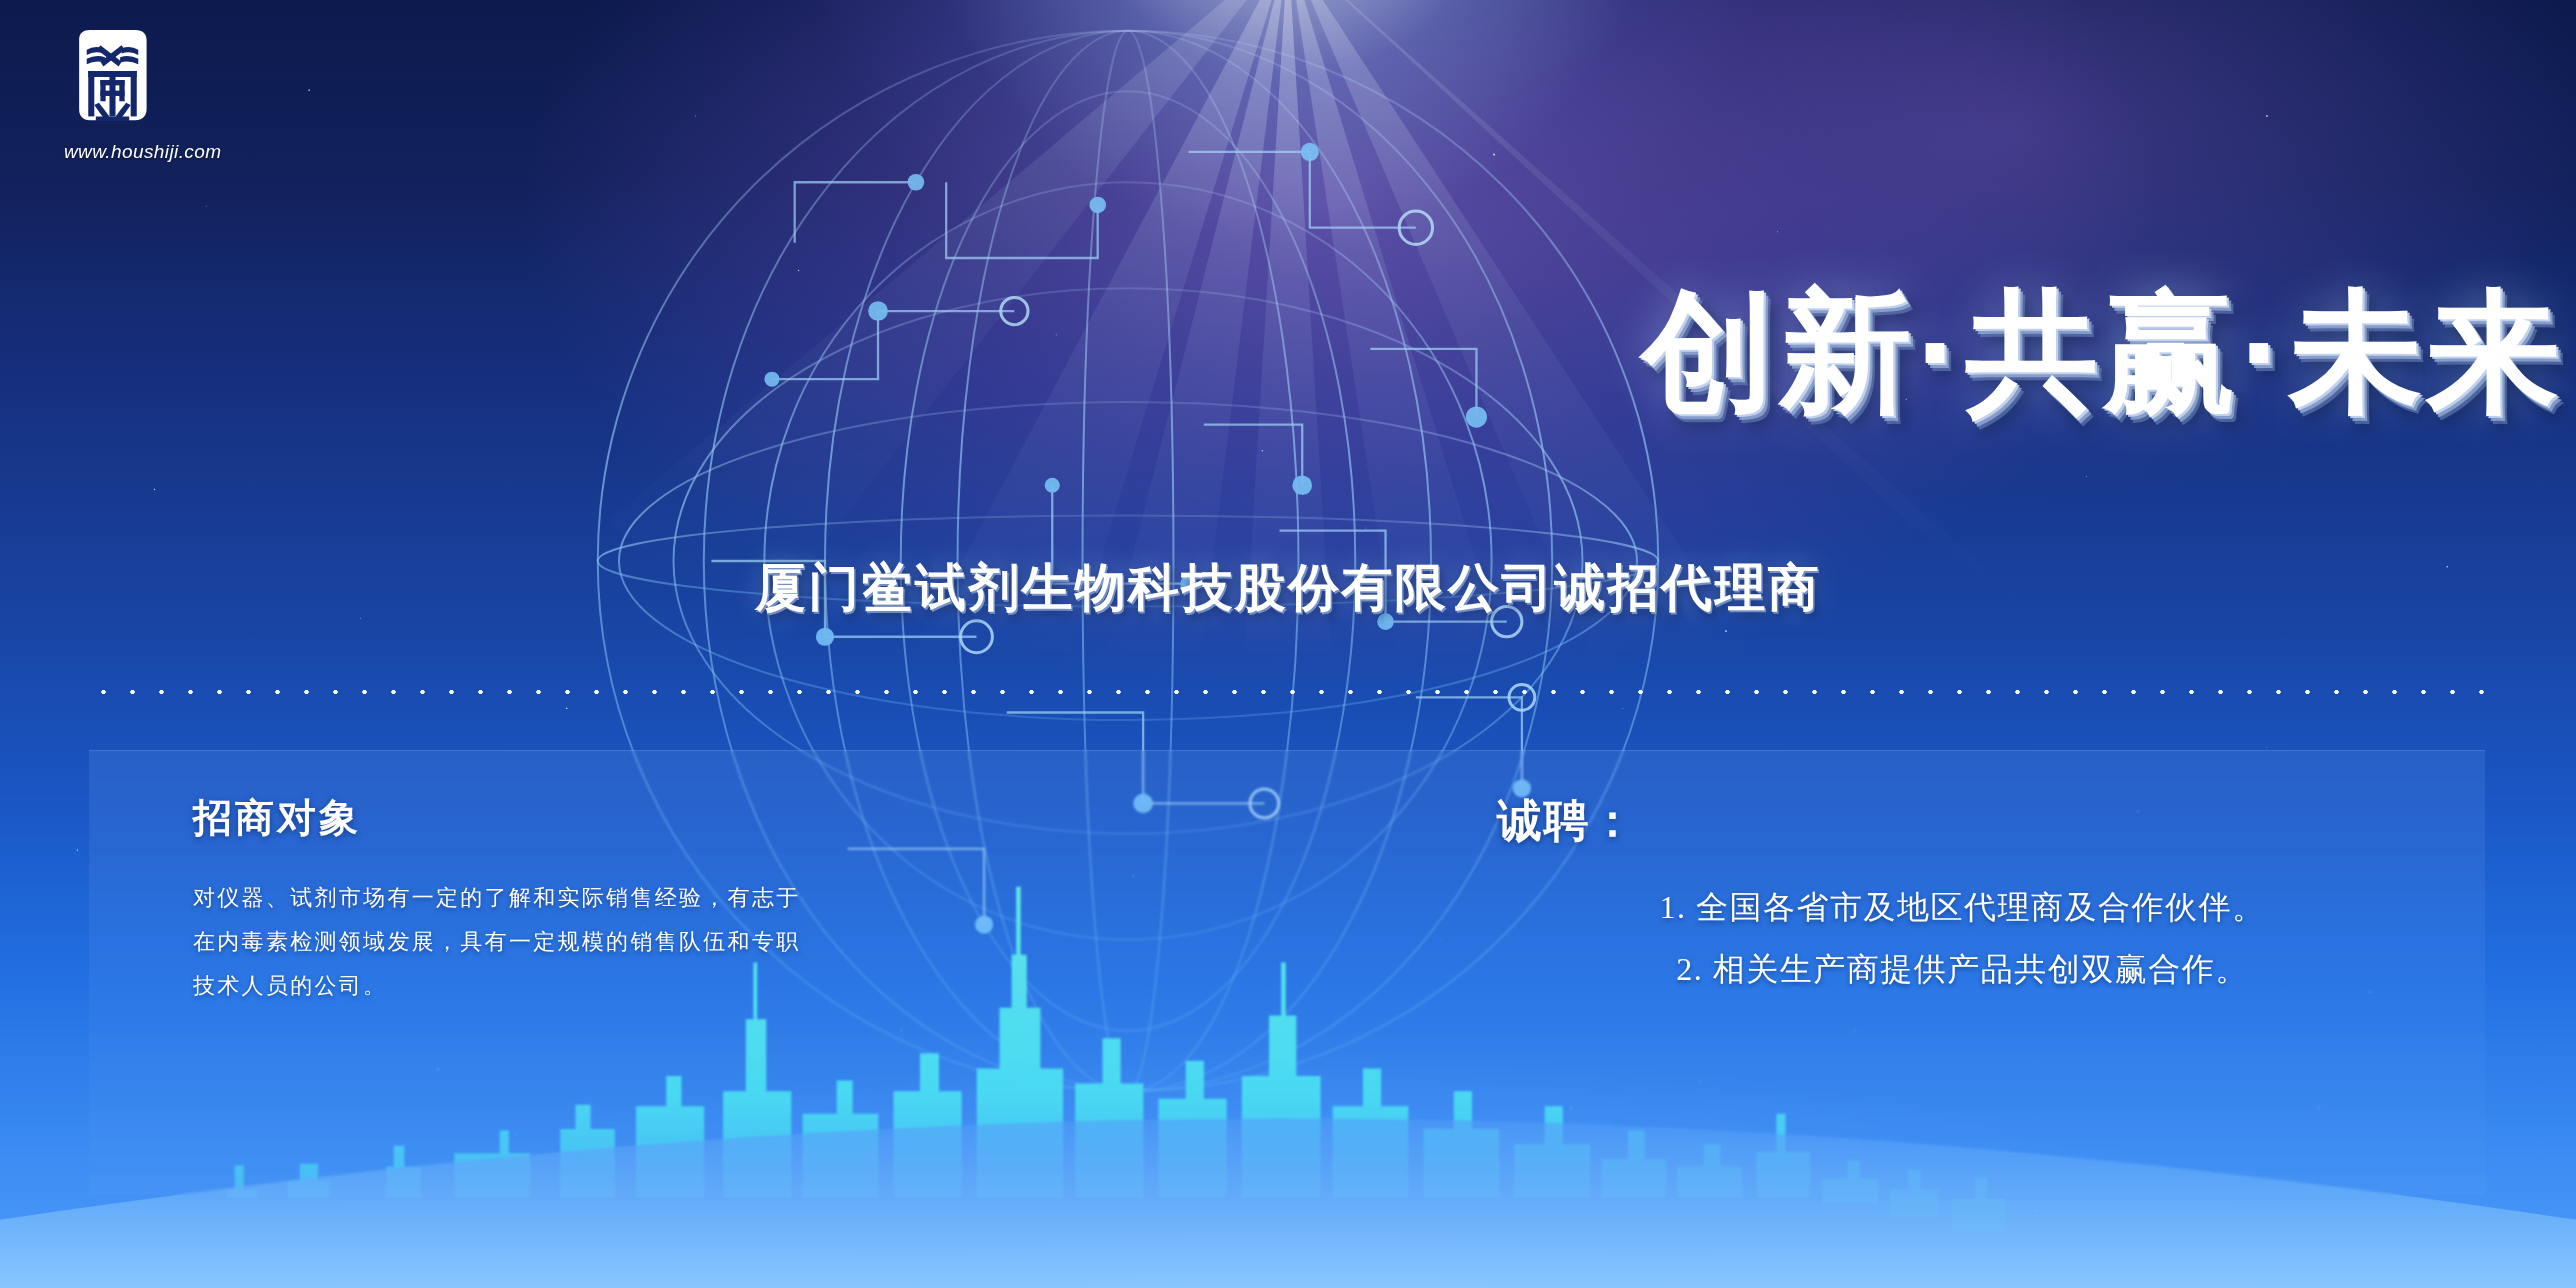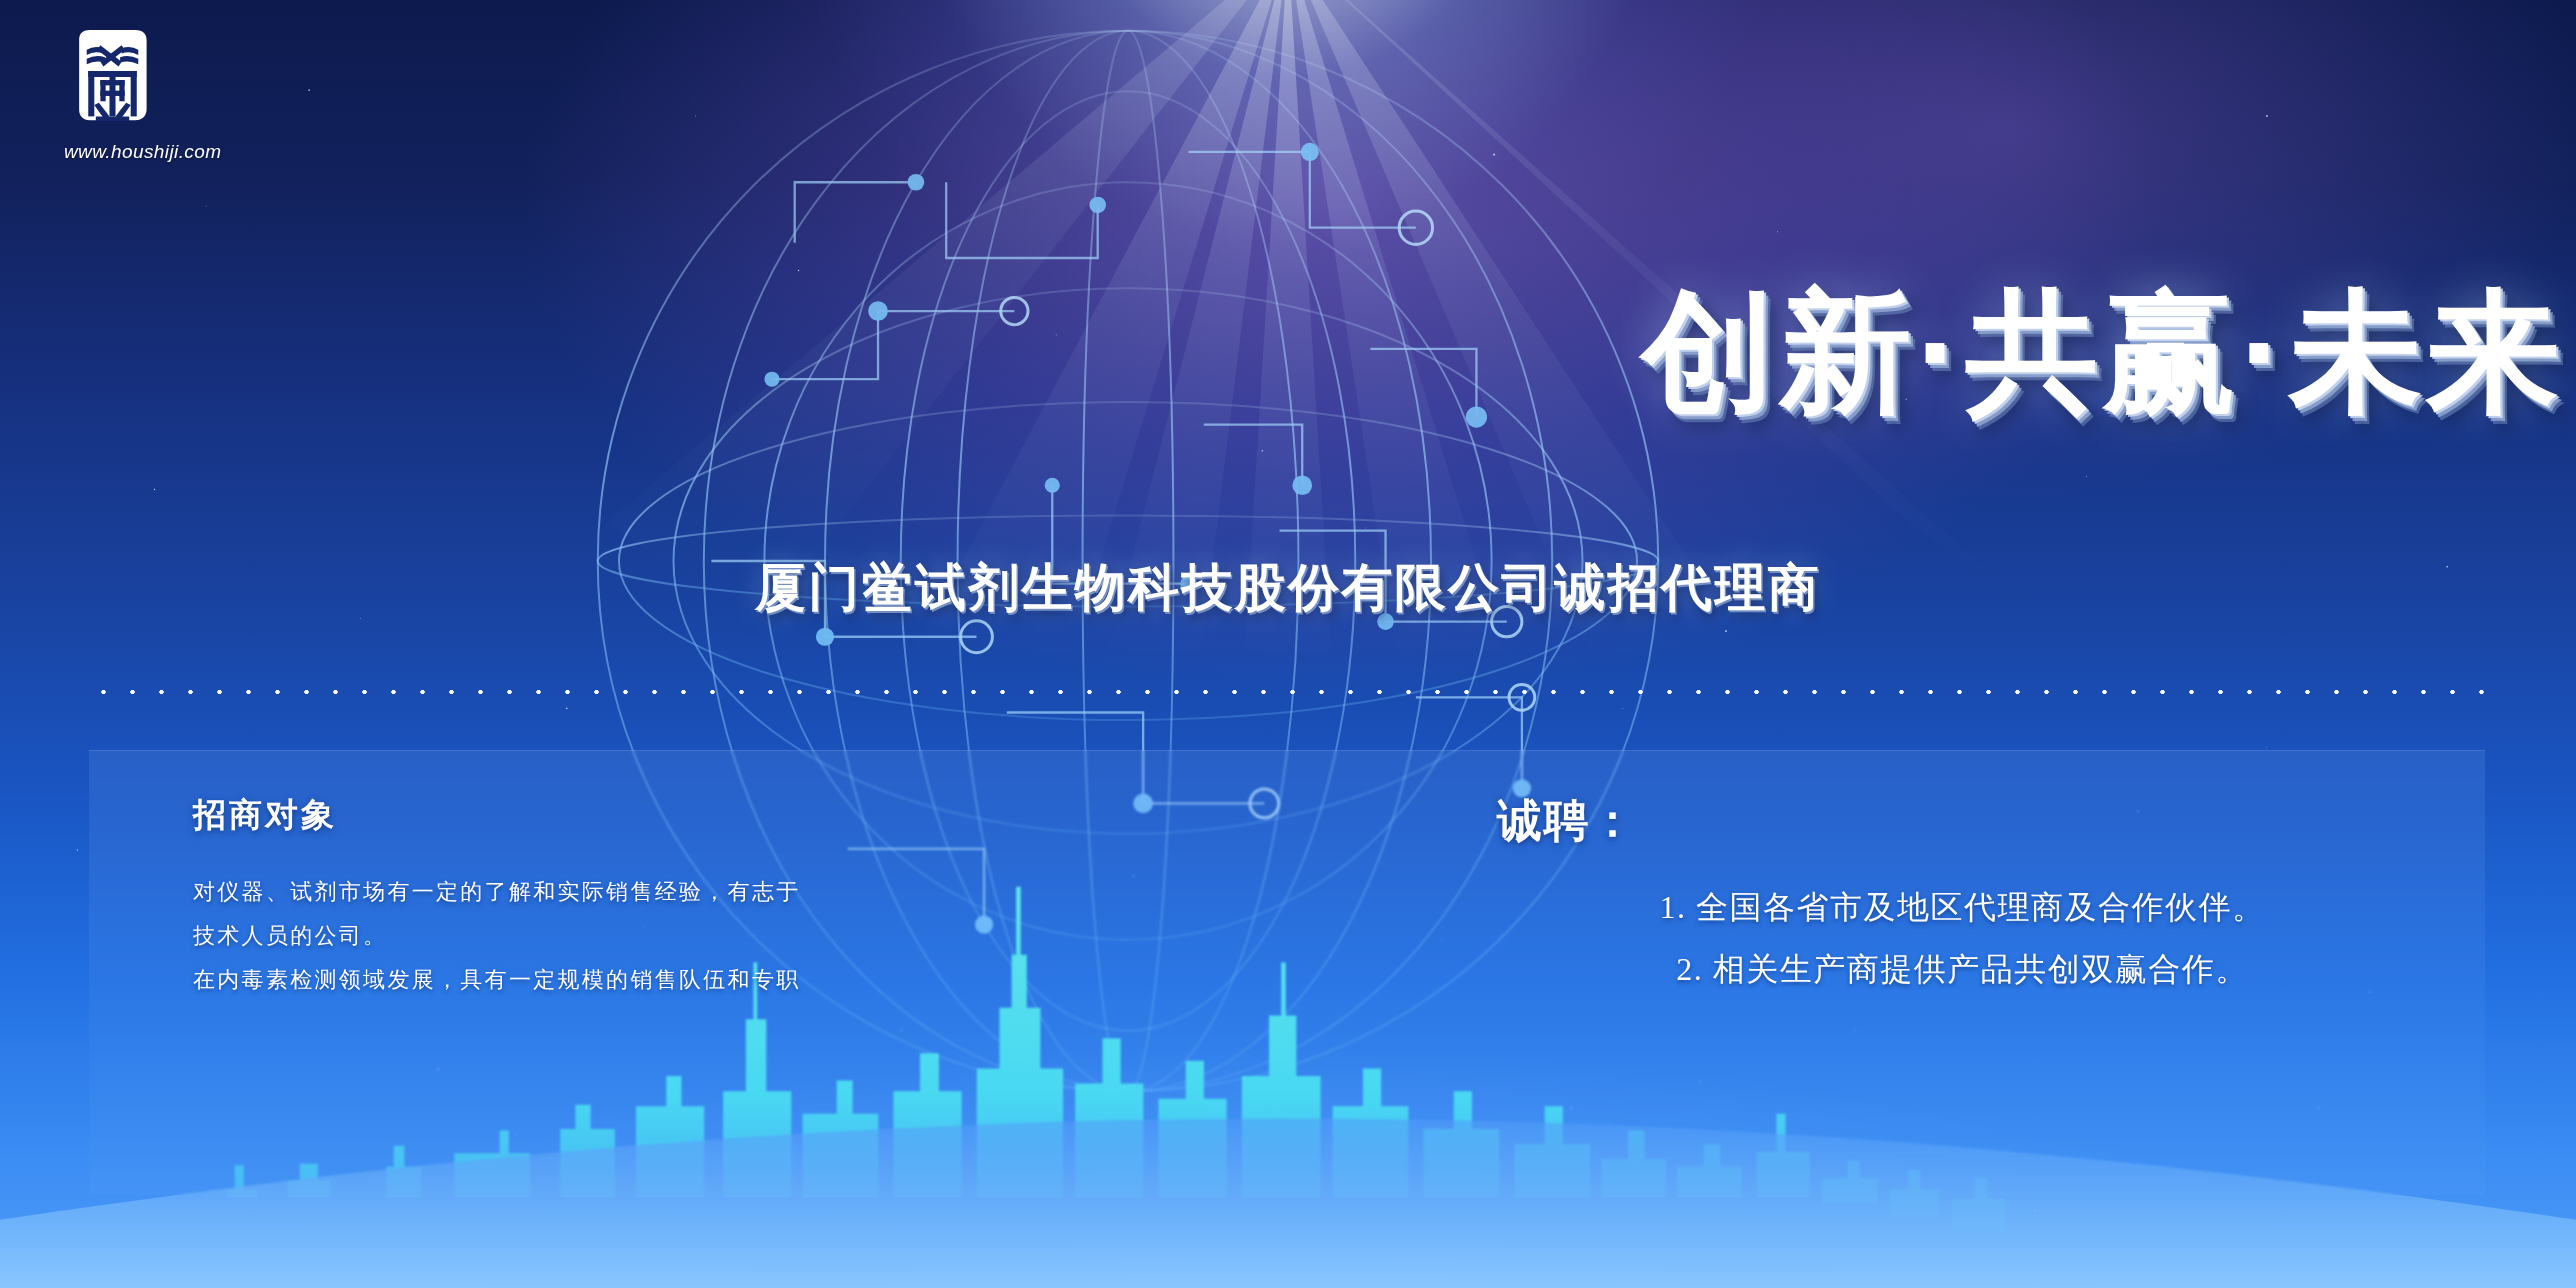--- a/index.html
+++ b/index.html
@@ -129,21 +129,21 @@
     background:linear-gradient(180deg, rgba(120,175,255,.16) 0%, rgba(110,170,255,.11) 55%, rgba(120,180,255,.06) 100%);
     border-top:0.8px solid rgba(190,220,255,.22);
     backdrop-filter:blur(0.8px);
   }
 
   .col-left{ position:absolute; left:104px; top:47px; width:1181px; }
   .col-right{ position:absolute; left:1408px; top:47px; width:931px; }
 
   .sec-title{
     font-family:"Liberation Sans", sans-serif; font-weight:bold;
-    font-size:33px; color:#ffffff; letter-spacing:3px; line-height:1;
+    font-size:39px; color:#ffffff; letter-spacing:3px; line-height:1;
     text-shadow:0 1.5px 6px rgba(8,26,72,.55);
   }
   .sec-title.right{ font-size:45px; letter-spacing:1.5px; }
 
   .body-text{
     margin-top:39px;
     font-family:"Liberation Serif", serif;
     font-size:22px; line-height:2.0; color:#ffffff; letter-spacing:2.3px;
     text-shadow:0 1.5px 4.5px rgba(8,26,72,.5);
   }
@@ -327,22 +327,22 @@
   <div class="subtitle">厦门鲎试剂生物科技股份有限公司诚招代理商</div>
 
   <div class="divider"></div>
 
   <div class="panel">
 
     <div class="col-left">
       <div class="sec-title">招商对象</div>
       <div class="body-text">
         <p>对仪器、试剂市场有一定的了解和实际销售经验，有志于</p>
+        <p>在内毒素检测领域发展，具有一定规模的销售队伍和专职</p>
         <p>技术人员的公司。</p>
-        <p>在内毒素检测领域发展，具有一定规模的销售队伍和专职</p>
       </div>
     </div>
 
     <div class="col-right">
       <div class="sec-title right">诚聘：</div>
       <div class="list">
         <div class="list-item">1. 全国各省市及地区代理商及合作伙伴。</div>
         <div class="list-item">2. 相关生产商提供产品共创双赢合作。</div>
       </div>
     </div>

